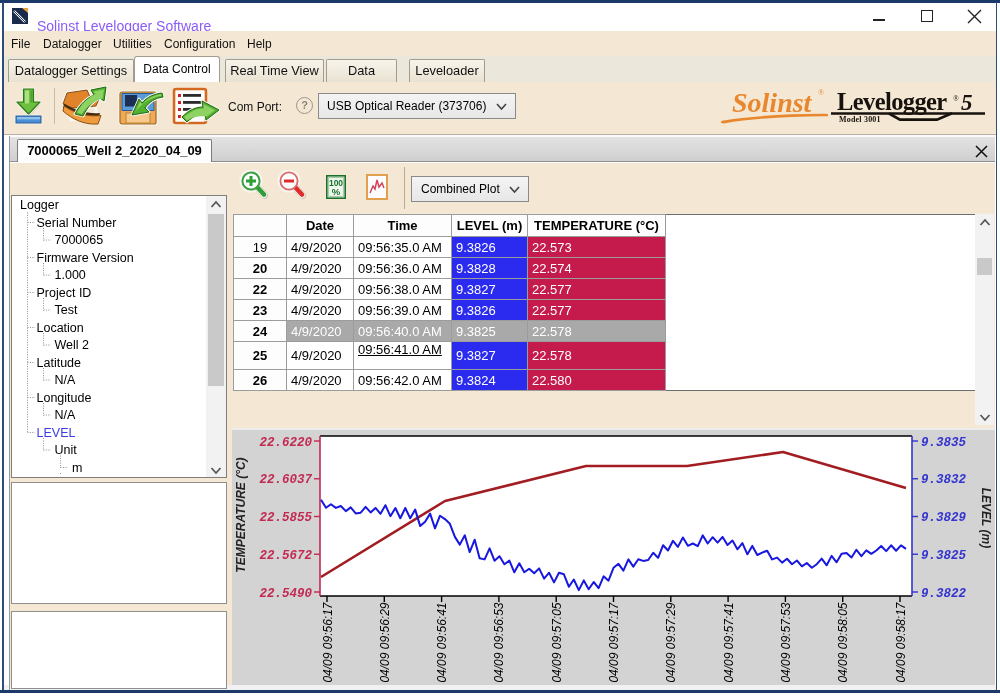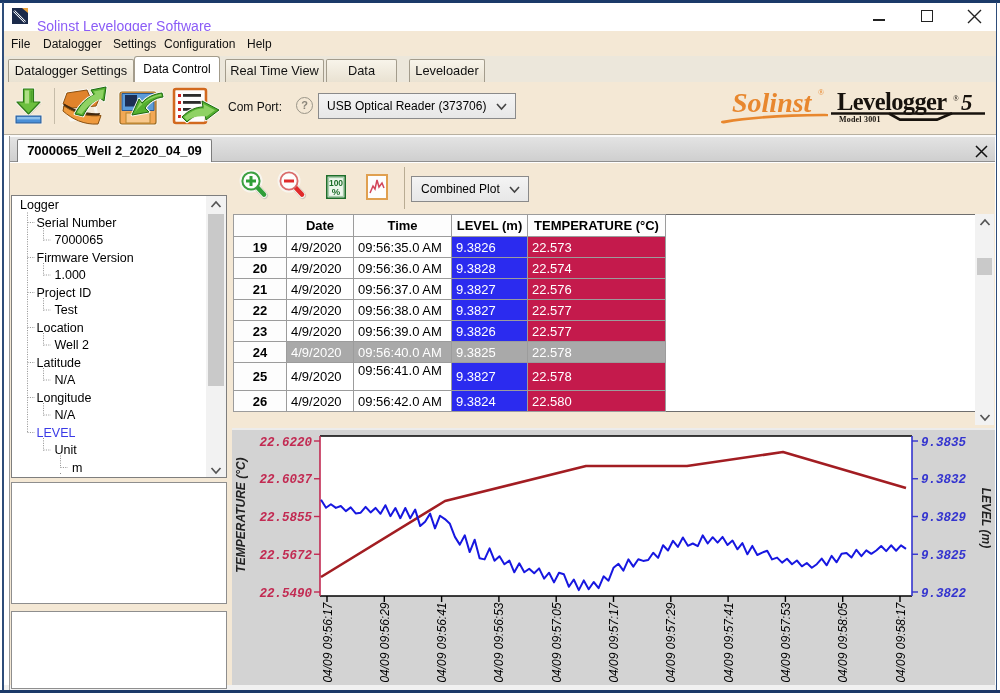--- a/index.html
+++ b/index.html
@@ -26,21 +26,21 @@
 <div class="abs" style="left:37px;top:18px;font-size:14px;color:#8b5cf6;">Solinst Levelogger Software</div>
 <div class="abs" style="left:873px;top:19px;width:12px;height:1.6px;background:#222;"></div>
 <div class="abs" style="left:921px;top:10px;width:12px;height:12px;border:1.5px solid #222;"></div>
 <svg class="abs" style="left:967px;top:9px;" width="15" height="15" viewBox="0 0 15 15">
   <path d="M1 1 L14 14 M14 1 L1 14" stroke="#222" stroke-width="1.4"></path>
 </svg>
 
 <div class="abs" style="left:4px;top:31px;width:992px;height:25px;background:#f4e8d5;"></div>
 <div class="abs" style="left:11px;top:37px;font-size:12px;color:#111;">File</div>
 <div class="abs" style="left:43px;top:37px;font-size:12px;color:#111;">Datalogger</div>
-<div class="abs" style="left:113px;top:37px;font-size:12px;color:#111;">Settings</div>
+<div class="abs" style="left:113px;top:37px;font-size:12px;color:#111;">Utilities</div>
 <div class="abs" style="left:164px;top:37px;font-size:12px;color:#111;">Configuration</div>
 <div class="abs" style="left:247px;top:37px;font-size:12px;color:#111;">Help</div>
 
 <div class="abs" style="left:4px;top:56px;width:992px;height:26px;background:#ece7db;"></div>
 <div class="abs" style="left:8px;top:59px;width:126px;height:23px;background:linear-gradient(#f8f4ea,#e9e2d2);border:1px solid #a39c8c;border-bottom:none;border-radius:2px 2px 0 0;font-size:12.8px;color:#111;text-align:center;line-height:22px;">Datalogger Settings</div>
 <div class="abs" style="left:225px;top:59px;width:99px;height:23px;background:linear-gradient(#f8f4ea,#e9e2d2);border:1px solid #a39c8c;border-bottom:none;border-radius:2px 2px 0 0;font-size:12.8px;color:#111;text-align:center;line-height:22px;">Real Time View</div>
 <div class="abs" style="left:326px;top:59px;width:71px;height:23px;background:linear-gradient(#f8f4ea,#e9e2d2);border:1px solid #a39c8c;border-bottom:none;border-radius:2px 2px 0 0;font-size:12.8px;color:#111;text-align:center;line-height:22px;">Data Wizard</div>
 <div class="abs" style="left:409px;top:59px;width:76px;height:23px;background:linear-gradient(#f8f4ea,#e9e2d2);border:1px solid #a39c8c;border-bottom:none;border-radius:2px 2px 0 0;font-size:12.8px;color:#111;text-align:center;line-height:22px;">Leveloader</div>
 <div class="abs" style="left:134px;top:56px;width:86px;height:26px;background:#fff;border:1px solid #a39c8c;border-bottom:none;border-radius:3px 3px 0 0;font-size:12px;color:#000;text-align:center;line-height:25px;">Data Control</div>
 
@@ -236,41 +236,33 @@
 <tbody>
         <tr>
           <td style="border:1px solid #9c9c9c;font-size:13px;font-weight:bold;color:#000;text-align:center;padding:0;height:22px;background:#fdfdfd;"></td>
           <td style="border:1px solid #9c9c9c;font-size:13px;font-weight:bold;color:#000;text-align:center;padding:0;height:22px;background:#fdfdfd;">Date</td>
           <td style="border:1px solid #9c9c9c;font-size:13px;font-weight:bold;color:#000;text-align:center;padding:0;height:22px;background:#fdfdfd;">Time</td>
           <td style="border:1px solid #9c9c9c;font-size:13px;font-weight:bold;color:#000;text-align:center;padding:0;height:22px;background:#fdfdfd;">LEVEL (m)</td>
           <td style="border:1px solid #9c9c9c;font-size:13px;font-weight:bold;color:#000;text-align:center;padding:0;height:22px;background:#fdfdfd;">TEMPERATURE (°C)</td>
           <td style="border:none;background:#fff;"></td>
         </tr>
 <tr>
-          <td style="border:1px solid #9c9c9c;font-size:13px;height:21px;padding:0 0 0 4px;overflow:hidden;white-space:nowrap;text-align:center;font-weight:bold;color:#000;background:#fdfdfd;padding:0;">19</td>
+          <td style="border:1px solid #9c9c9c;font-size:13px;height:21px;padding:0 0 0 4px;overflow:hidden;white-space:nowrap;text-align:center;font-weight:normal;color:#000;background:#fdfdfd;padding:0;">19</td>
           <td style="border:1px solid #9c9c9c;font-size:13px;height:21px;padding:0 0 0 4px;overflow:hidden;white-space:nowrap;color:#000;background:#fff;">4/9/2020</td>
           <td style="border:1px solid #9c9c9c;font-size:13px;height:21px;padding:0 0 0 4px;overflow:hidden;white-space:nowrap;color:#000;background:#fff;">09:56:35.0 AM</td>
           <td style="border:1px solid #9c9c9c;font-size:13px;height:21px;padding:0 0 0 4px;overflow:hidden;white-space:nowrap;color:#fff;background:#2b2bef;">9.3826</td>
           <td style="border:1px solid #9c9c9c;font-size:13px;height:21px;padding:0 0 0 4px;overflow:hidden;white-space:nowrap;color:#fff;background:#c41a4c;">22.573</td>
           <td style="border:none;background:#fff;"></td>
         </tr>
 <tr>
           <td style="border:1px solid #9c9c9c;font-size:13px;height:21px;padding:0 0 0 4px;overflow:hidden;white-space:nowrap;text-align:center;font-weight:bold;color:#000;background:#fdfdfd;padding:0;">20</td>
           <td style="border:1px solid #9c9c9c;font-size:13px;height:21px;padding:0 0 0 4px;overflow:hidden;white-space:nowrap;color:#000;background:#fff;">4/9/2020</td>
           <td style="border:1px solid #9c9c9c;font-size:13px;height:21px;padding:0 0 0 4px;overflow:hidden;white-space:nowrap;color:#000;background:#fff;">09:56:36.0 AM</td>
           <td style="border:1px solid #9c9c9c;font-size:13px;height:21px;padding:0 0 0 4px;overflow:hidden;white-space:nowrap;color:#fff;background:#2b2bef;">9.3828</td>
           <td style="border:1px solid #9c9c9c;font-size:13px;height:21px;padding:0 0 0 4px;overflow:hidden;white-space:nowrap;color:#fff;background:#c41a4c;">22.574</td>
-          <td style="border:none;background:#fff;"></td>
-        </tr>
-<tr>
-          <td style="border:1px solid #9c9c9c;font-size:13px;height:21px;padding:0 0 0 4px;overflow:hidden;white-space:nowrap;text-align:center;font-weight:bold;color:#000;background:#fdfdfd;padding:0;">21</td>
-          <td style="border:1px solid #9c9c9c;font-size:13px;height:21px;padding:0 0 0 4px;overflow:hidden;white-space:nowrap;color:#000;background:#fff;">4/9/2020</td>
-          <td style="border:1px solid #9c9c9c;font-size:13px;height:21px;padding:0 0 0 4px;overflow:hidden;white-space:nowrap;color:#000;background:#fff;">09:56:37.0 AM</td>
-          <td style="border:1px solid #9c9c9c;font-size:13px;height:21px;padding:0 0 0 4px;overflow:hidden;white-space:nowrap;color:#fff;background:#2b2bef;">9.3827</td>
-          <td style="border:1px solid #9c9c9c;font-size:13px;height:21px;padding:0 0 0 4px;overflow:hidden;white-space:nowrap;color:#fff;background:#c41a4c;">22.576</td>
           <td style="border:none;background:#fff;"></td>
         </tr>
 <tr>
           <td style="border:1px solid #9c9c9c;font-size:13px;height:21px;padding:0 0 0 4px;overflow:hidden;white-space:nowrap;text-align:center;font-weight:bold;color:#000;background:#fdfdfd;padding:0;">22</td>
           <td style="border:1px solid #9c9c9c;font-size:13px;height:21px;padding:0 0 0 4px;overflow:hidden;white-space:nowrap;color:#000;background:#fff;">4/9/2020</td>
           <td style="border:1px solid #9c9c9c;font-size:13px;height:21px;padding:0 0 0 4px;overflow:hidden;white-space:nowrap;color:#000;background:#fff;">09:56:38.0 AM</td>
           <td style="border:1px solid #9c9c9c;font-size:13px;height:21px;padding:0 0 0 4px;overflow:hidden;white-space:nowrap;color:#fff;background:#2b2bef;">9.3827</td>
           <td style="border:1px solid #9c9c9c;font-size:13px;height:21px;padding:0 0 0 4px;overflow:hidden;white-space:nowrap;color:#fff;background:#c41a4c;">22.577</td>
           <td style="border:none;background:#fff;"></td>
         </tr>
@@ -286,21 +278,21 @@
           <td style="border:1px solid #9c9c9c;font-size:13px;height:21px;padding:0 0 0 4px;overflow:hidden;white-space:nowrap;text-align:center;font-weight:bold;color:#000;background:#fdfdfd;padding:0;">24</td>
           <td style="border:1px solid #9c9c9c;font-size:13px;height:21px;padding:0 0 0 4px;overflow:hidden;white-space:nowrap;color:#fff;background:#a9a9a9;">4/9/2020</td>
           <td style="border:1px solid #9c9c9c;font-size:13px;height:21px;padding:0 0 0 4px;overflow:hidden;white-space:nowrap;color:#fff;background:#a9a9a9;">09:56:40.0 AM</td>
           <td style="border:1px solid #9c9c9c;font-size:13px;height:21px;padding:0 0 0 4px;overflow:hidden;white-space:nowrap;color:#fff;background:#a9a9a9;">9.3825</td>
           <td style="border:1px solid #9c9c9c;font-size:13px;height:21px;padding:0 0 0 4px;overflow:hidden;white-space:nowrap;color:#fff;background:#a9a9a9;">22.578</td>
           <td style="border:none;background:#fff;"></td>
         </tr>
 <tr>
           <td style="border:1px solid #9c9c9c;font-size:13px;height:21px;padding:0 0 0 4px;overflow:hidden;white-space:nowrap;text-align:center;font-weight:bold;color:#000;background:#fdfdfd;padding:0;">25</td>
           <td style="border:1px solid #9c9c9c;font-size:13px;height:21px;padding:0 0 0 4px;overflow:hidden;white-space:nowrap;color:#000;background:#fff;">4/9/2020</td>
-          <td style="border:1px solid #9c9c9c;font-size:13px;height:21px;padding:0 0 12px 4px;overflow:hidden;white-space:nowrap;color:#000;background:#fff;">09:56:41.0 AM</td>
+          <td style="border:1px solid #9c9c9c;font-size:13px;height:21px;padding:0 0 12px 4px;overflow:hidden;white-space:nowrap;color:#000;background:#fff;text-decoration:underline;">09:56:41.0 AM</td>
           <td style="border:1px solid #9c9c9c;font-size:13px;height:21px;padding:0 0 0 4px;overflow:hidden;white-space:nowrap;color:#fff;background:#2b2bef;">9.3827</td>
           <td style="border:1px solid #9c9c9c;font-size:13px;height:21px;padding:0 0 0 4px;overflow:hidden;white-space:nowrap;color:#fff;background:#c41a4c;">22.578</td>
           <td style="border:none;background:#fff;"></td>
         </tr>
 <tr>
           <td style="border:1px solid #9c9c9c;font-size:13px;height:21px;padding:0 0 0 4px;overflow:hidden;white-space:nowrap;text-align:center;font-weight:bold;color:#000;background:#fdfdfd;padding:0;">26</td>
           <td style="border:1px solid #9c9c9c;font-size:13px;height:21px;padding:0 0 0 4px;overflow:hidden;white-space:nowrap;color:#000;background:#fff;">4/9/2020</td>
           <td style="border:1px solid #9c9c9c;font-size:13px;height:21px;padding:0 0 0 4px;overflow:hidden;white-space:nowrap;color:#000;background:#fff;">09:56:42.0 AM</td>
           <td style="border:1px solid #9c9c9c;font-size:13px;height:21px;padding:0 0 0 4px;overflow:hidden;white-space:nowrap;color:#fff;background:#2b2bef;">9.3824</td>
           <td style="border:1px solid #9c9c9c;font-size:13px;height:21px;padding:0 0 0 4px;overflow:hidden;white-space:nowrap;color:#fff;background:#c41a4c;">22.580</td>

